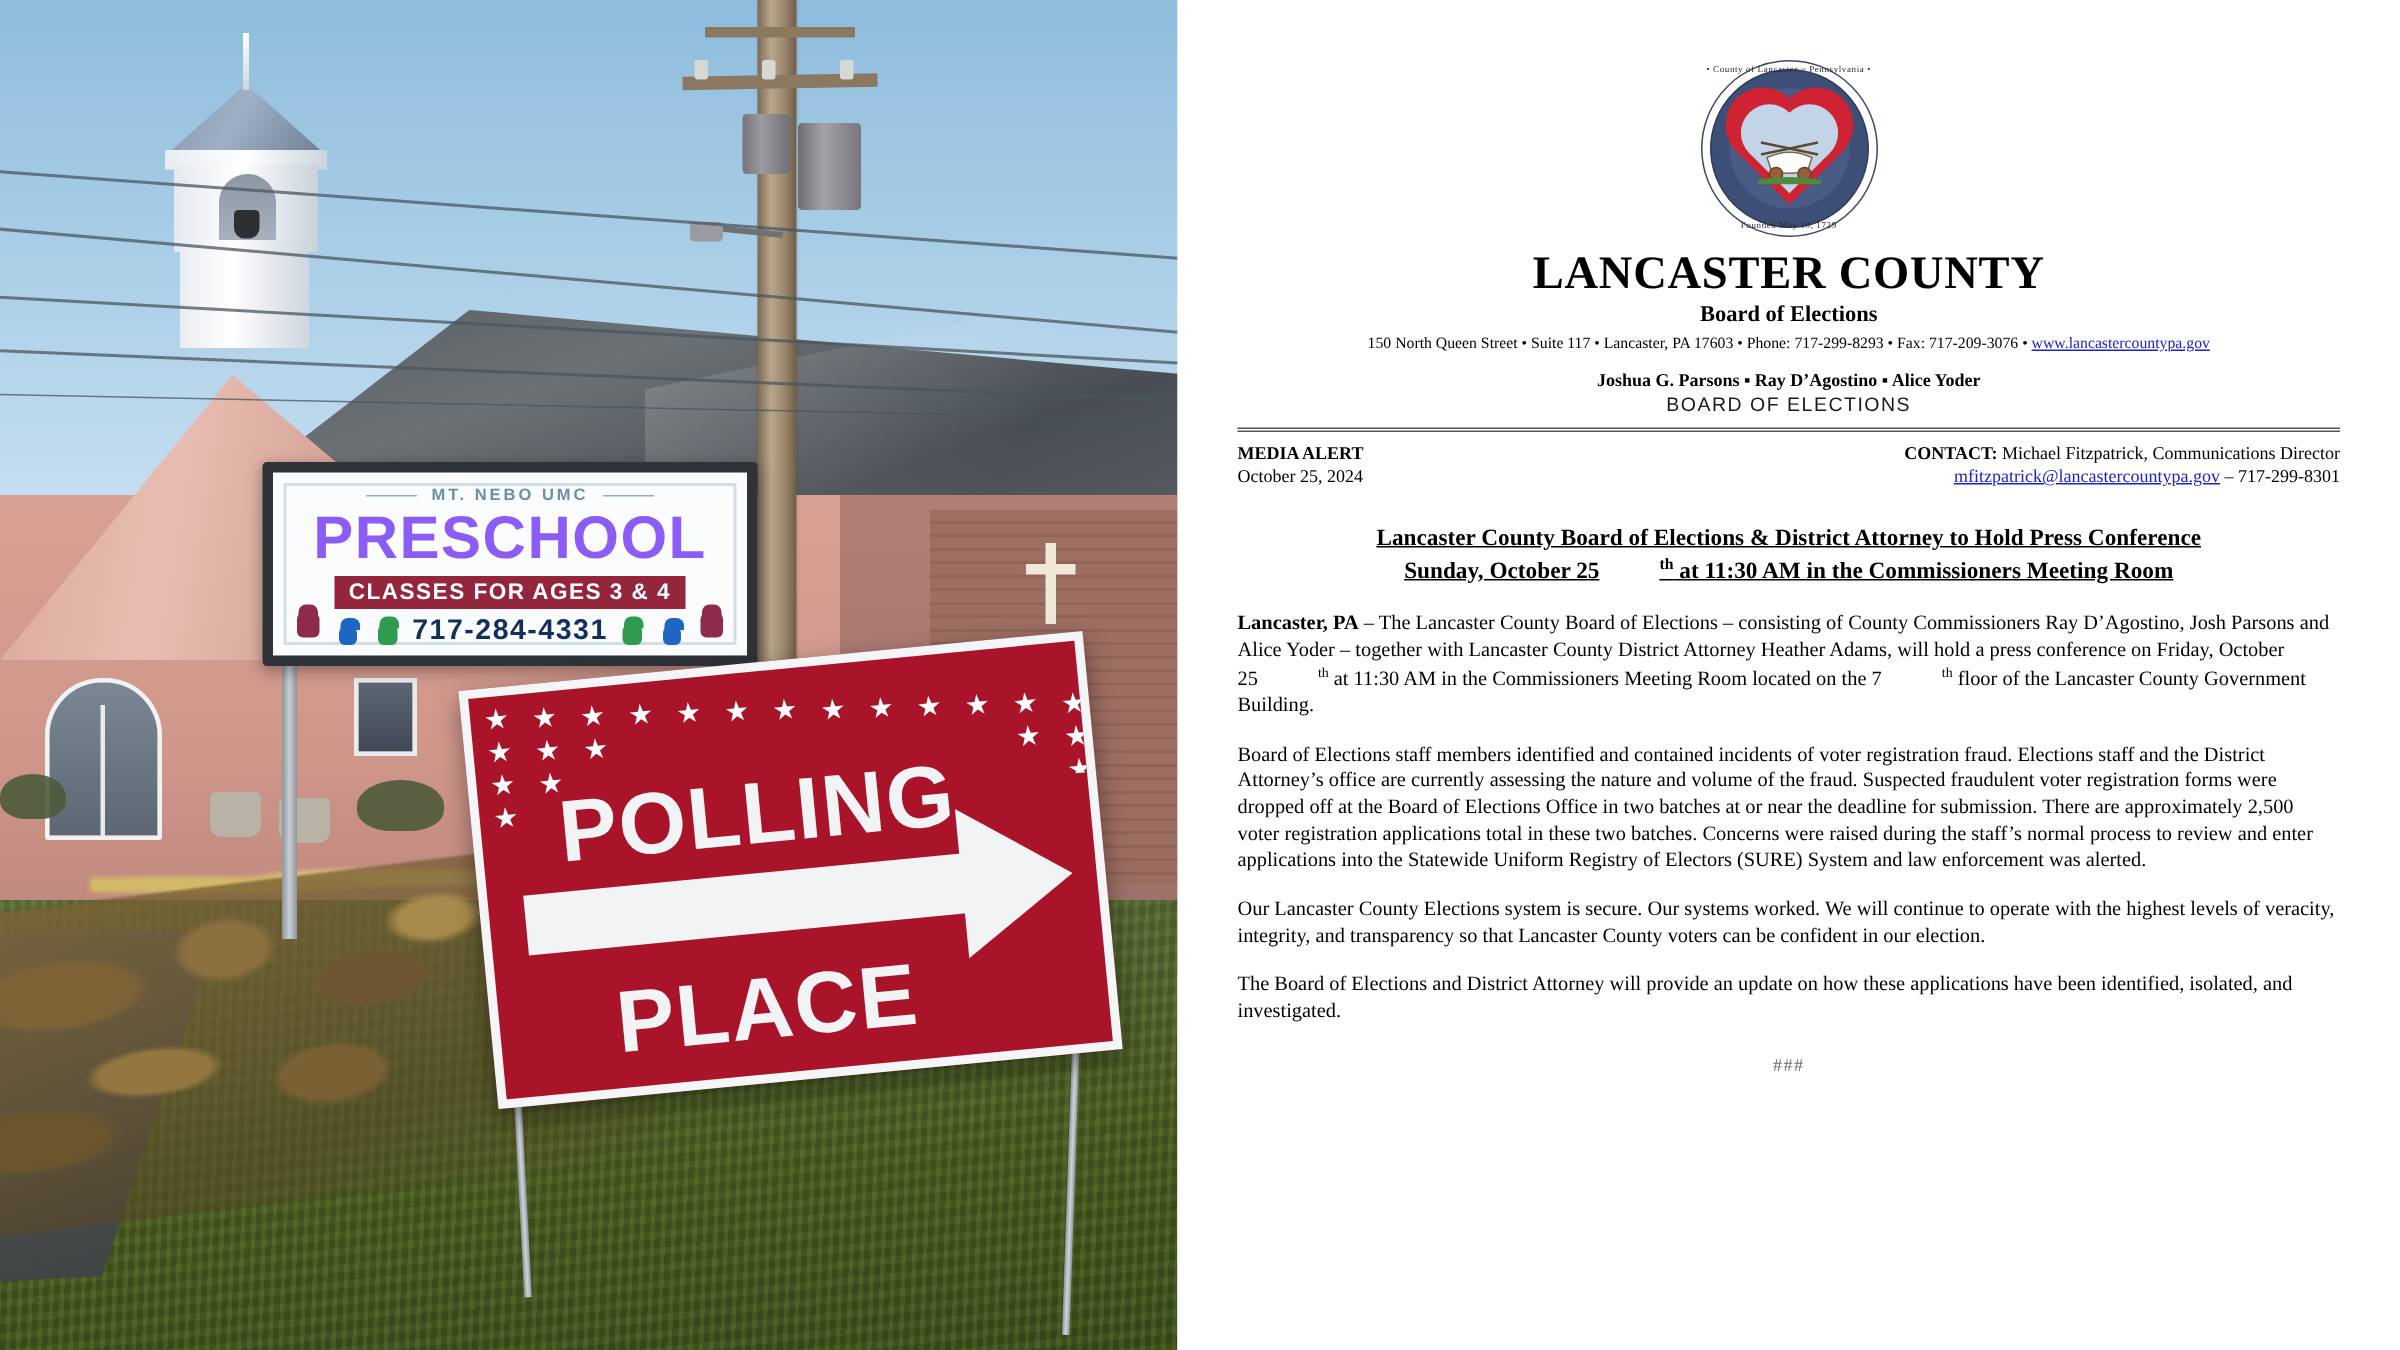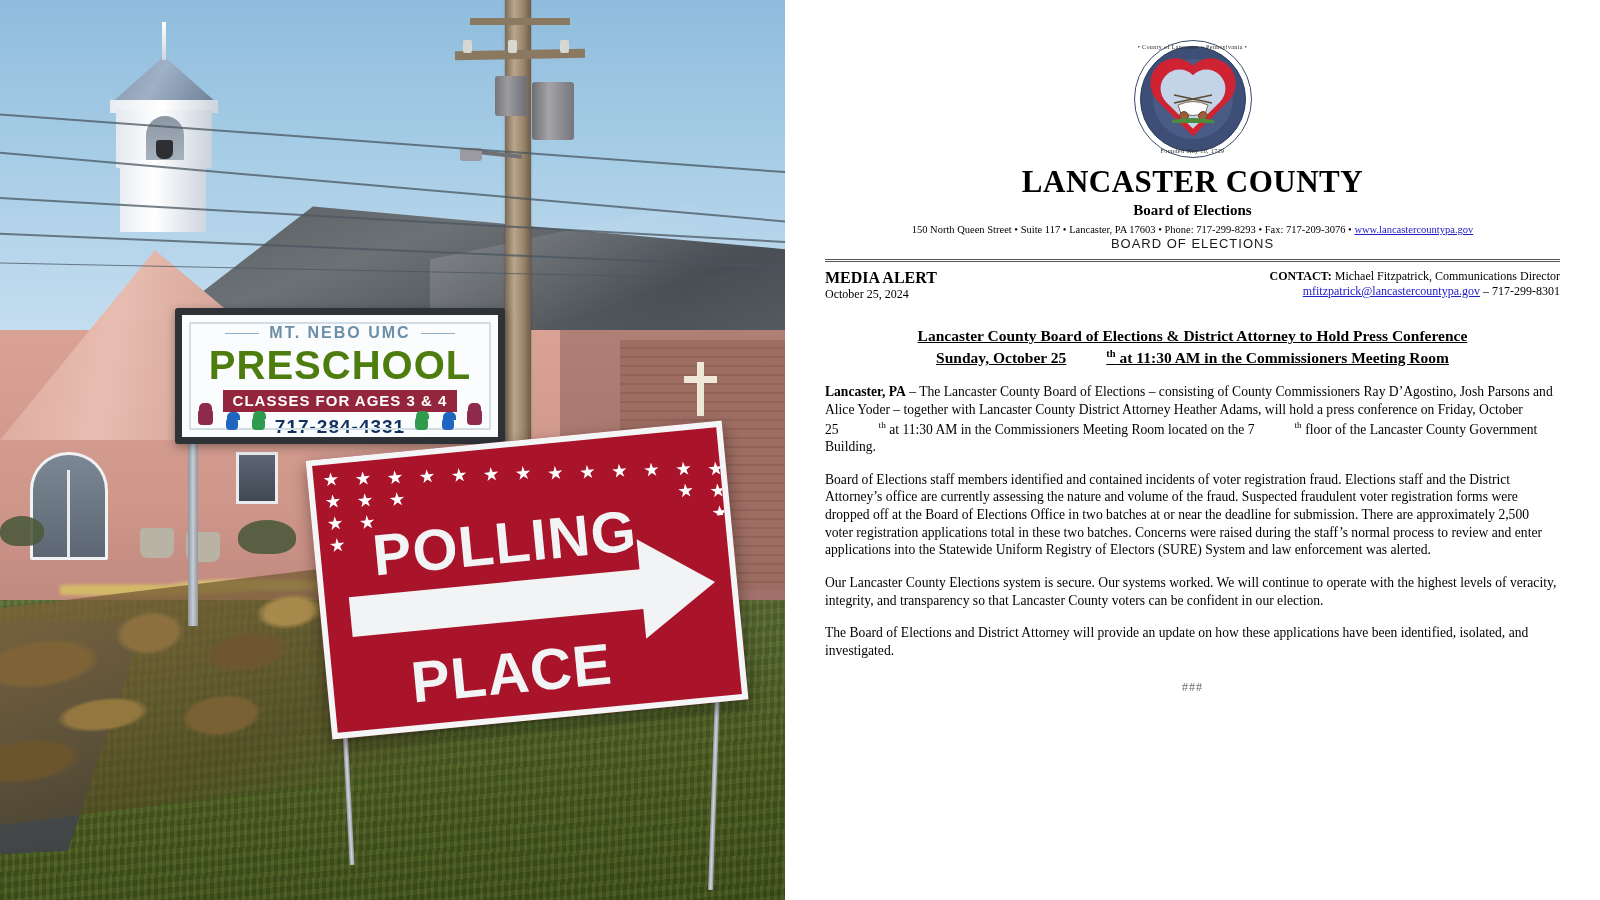--- a/index.html
+++ b/index.html
@@ -142,30 +142,30 @@
   .presign-post { position:absolute; width:10px; background:linear-gradient(90deg,#8e949c,#c9ced4,#8e949c); }
   .presign {
     position:absolute; left:175px; top:308px; width:330px; height:136px;
     background:#fbfcfd; border:7px solid #2e3338; border-radius:3px;
     box-shadow: 0 3px 10px rgba(0,0,0,.35);
     display:flex; flex-direction:column; align-items:center; justify-content:flex-start;
     padding-top:5px; overflow:hidden;
   }
   .presign-inner { position:absolute; inset:7px; border:2px solid #d3dde6; }
   .presign-umc {
-    position:relative; font-family:"Liberation Sans", sans-serif; font-size:16px; font-weight:700;
+    position:relative; font-family:"Liberation Sans", sans-serif; font-size:11px; font-weight:700;
     color:#6b8fa8; letter-spacing:2px; margin-top:4px;
   }
   .presign-umc:before, .presign-umc:after {
     content:""; position:absolute; top:50%; width:34px; height:1px; background:#8fb0c6;
   }
   .presign-umc:before { left:-44px; }
   .presign-umc:after { right:-44px; }
   .presign-main {
-    font-family:"Liberation Sans", sans-serif; font-size:40px; font-weight:700; color:#4d7c0f;
+    font-family:"Liberation Sans", sans-serif; font-size:40px; font-weight:700; color:#8b5cf6;
     letter-spacing:1px; line-height:1; margin-top:3px;text-align:center;
   }
   .presign-band {
     margin-top:5px; background:#93263c; color:#ffffff; font-family:"Liberation Sans", sans-serif;
     font-size:15px; font-weight:700; letter-spacing:1px; padding:2px 10px 3px;
   }
   .presign-phone {
     font-family:"Liberation Sans", sans-serif; font-size:19px; font-weight:700; color:#12305e;
     letter-spacing:1px; margin-top:4px;
   }
@@ -260,21 +260,21 @@
   }
   .board-sub { text-align:center; font-weight:700; font-size:15px; margin-top:2px; }
   .addr-line { text-align:center; font-size:10.5px; margin-top:5px; }
   .addr-line a { color:#2020c8; }
   .commissioners { text-align:center; font-weight:700; font-size:12px; margin-top:11px; }
   .boe-line { text-align:center; font-size:13px; letter-spacing:1px; color:#1a1a1a; margin-top:1px;
     font-family:"Liberation Sans", sans-serif; font-weight:400; }
   .rule { height:3px; border-top:1px solid #555; border-bottom:1px solid #555; margin-top:8px; }
 
   .meta-row { display:flex; justify-content:space-between; margin-top:7px; font-size:12px; }
-  .meta-left b { font-size:16px; }
+  .meta-left b { font-size:12px; }
   .meta-right { text-align:right; font-size:12px; }
   .meta-right a { color:#2020c8;margin-left:24px; }
 
   .alert-title {
     text-align:center; font-weight:700; font-size:23px; letter-spacing:3px;
     margin-top:22px; text-decoration:underline; text-underline-offset:4px;
   }
   .headline {
     text-align:center; font-weight:700; font-size:15.5px; line-height:1.33; margin-top:24px;text-decoration:underline;
   }
@@ -414,20 +414,21 @@
           <path d="M2 31 Q23 27 44 31 L44 34 L2 34 Z" fill="#4d8a3e"></path>
         </svg>
         <div class="seal-text-top">• County of Lancaster ~ Pennsylvania •</div>
         <div class="seal-text-bottom">Founded May 10, 1729</div>
       </div>
     </div>
 
     <div class="county-name">LANCASTER COUNTY</div>
     <div class="board-sub">Board of Elections</div>
     <div class="addr-line"><span>150 North Queen Street • Suite 117 • Lancaster, PA 17603 • Phone: 717-299-8293 • Fax: 717-209-3076 • </span><a href="#">www.lancastercountypa.gov</a></div>
+    <div class="commissioners">Joshua G. Parsons  ▪  Ray D’Agostino  ▪  Alice Yoder</div>
     <div class="boe-line">BOARD  OF ELECTIONS</div>
 
     <div class="rule"></div>
 
     <div class="meta-row">
       <div class="meta-left">
         <div><b>MEDIA ALERT</b></div>
         <div>October 25, 2024</div>
       </div>
       <div class="meta-right">

